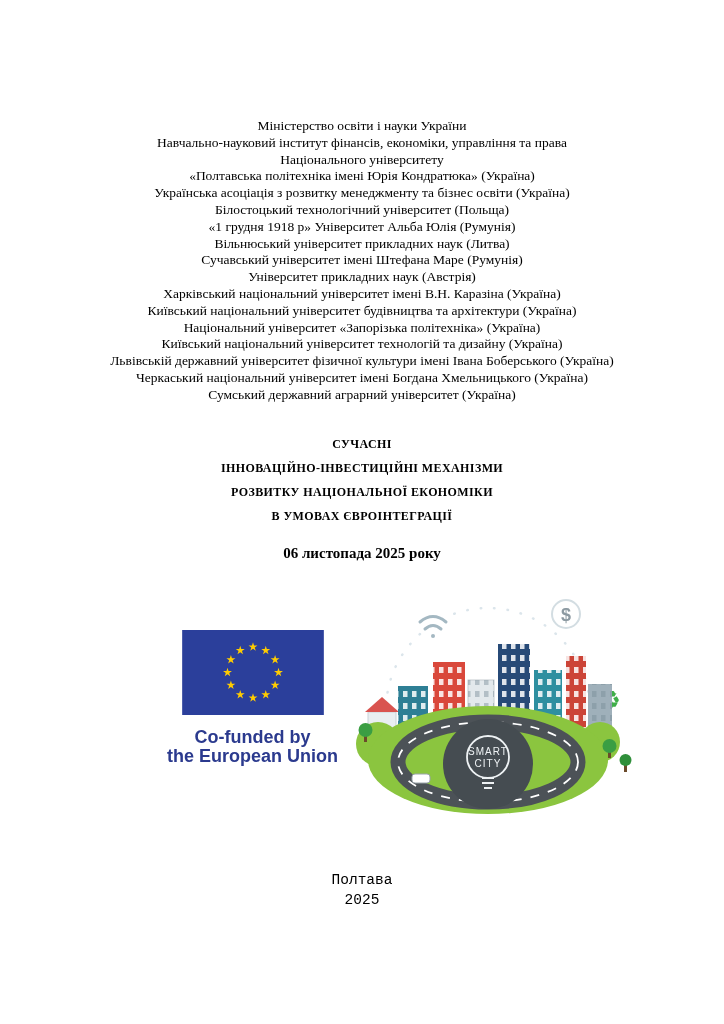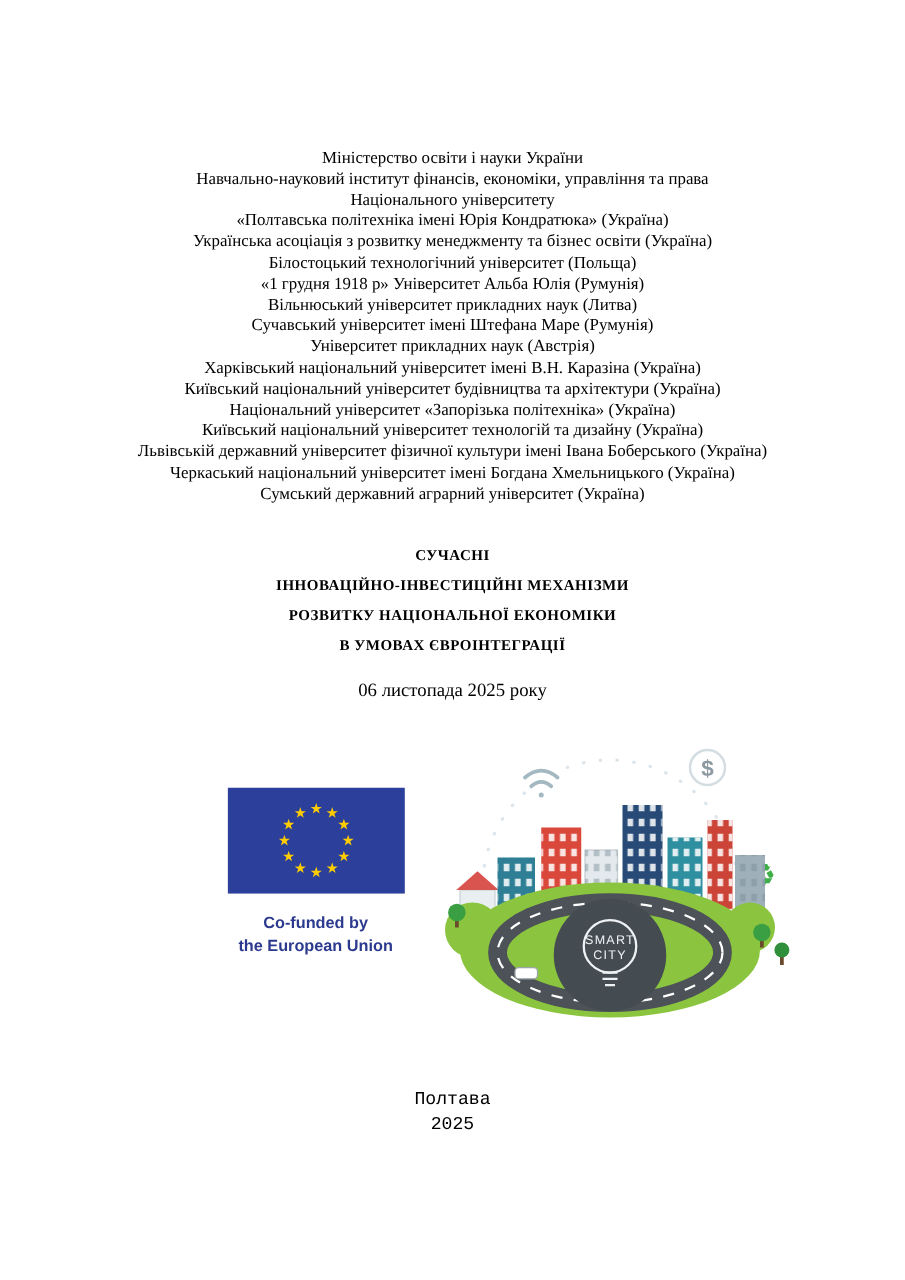--- a/index.html
+++ b/index.html
@@ -23,33 +23,33 @@
     position:absolute;top:432px;left:0;right:0;
     text-align:center;
     font-weight:bold;
     font-size:12px;
     line-height:24px;
     letter-spacing:0.4px;
   }
   .date-line{
     position:absolute;top:545px;left:0;right:0;
     text-align:center;
-    font-weight:normal;
+    font-weight:bold;
     font-size:15px;
   }
   .eu-block{
     position:absolute;left:150px;top:630px;width:205px;
     text-align:center;
   }
   .eu-flag{display:block;margin:0 auto;}
   .eu-caption{
     margin-top:13px;
     font-family:"Liberation Sans", sans-serif;
     font-weight:bold;
-    font-size:13px;
+    font-size:18px;
     line-height:19px;
     color:#2b3a8e;
   }
   .city-illustration{
     position:absolute;left:338px;top:592px;
   }
   .footer-block{
     position:absolute;top:870px;left:0;right:0;
     text-align:center;
     font-size:14.5px;

